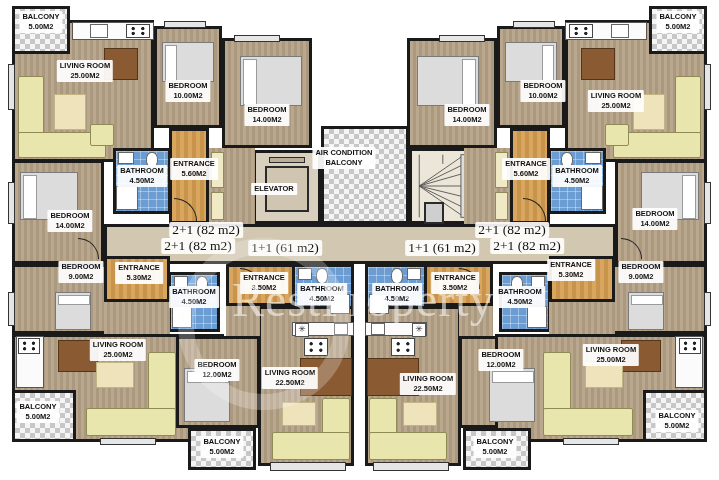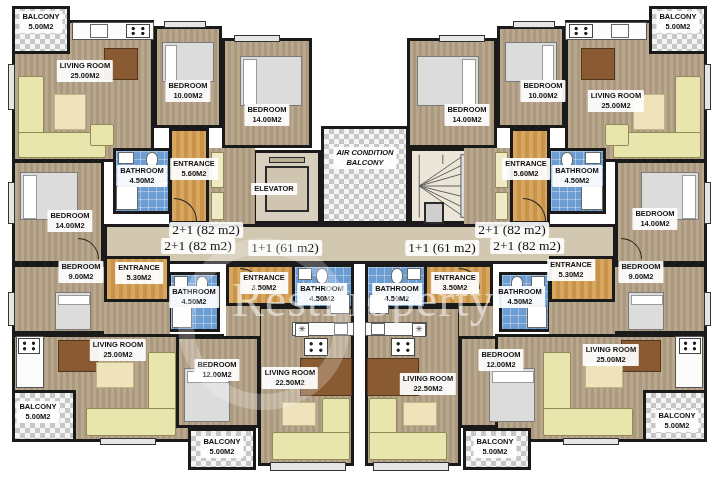--- a/index.html
+++ b/index.html
@@ -310,21 +310,21 @@
       <span>4.50M2</span>
     </div>
   <div class="lbl" style="left:526px;top:158px;">
       <span>ENTRANCE</span>
       <span>5.60M2</span>
     </div>
 
   <div class="lbl" style="left:274px;top:183px;">
       <span>ELEVATOR</span>
     </div>
-  <div class="lbl" style="left:365px;top:147px;font-style:italic;">
+  <div class="lbl" style="left:344px;top:147px;">
       <span>AIR CONDITION</span>
       <span>BALCONY</span>
     </div>
 
   <div class="ulbl" style="left:206px;top:222px;">2+1 (82 m2)</div>
   <div class="ulbl" style="left:198px;top:238px;">2+1 (82 m2)</div>
   <div class="ulbl" style="left:285px;top:240px;">1+1 (61 m2)</div>
   <div class="ulbl" style="left:442px;top:240px;">1+1 (61 m2)</div>
   <div class="ulbl" style="left:512px;top:222px;">2+1 (82 m2)</div>
   <div class="ulbl" style="left:527px;top:238px;">2+1 (82 m2)</div>

